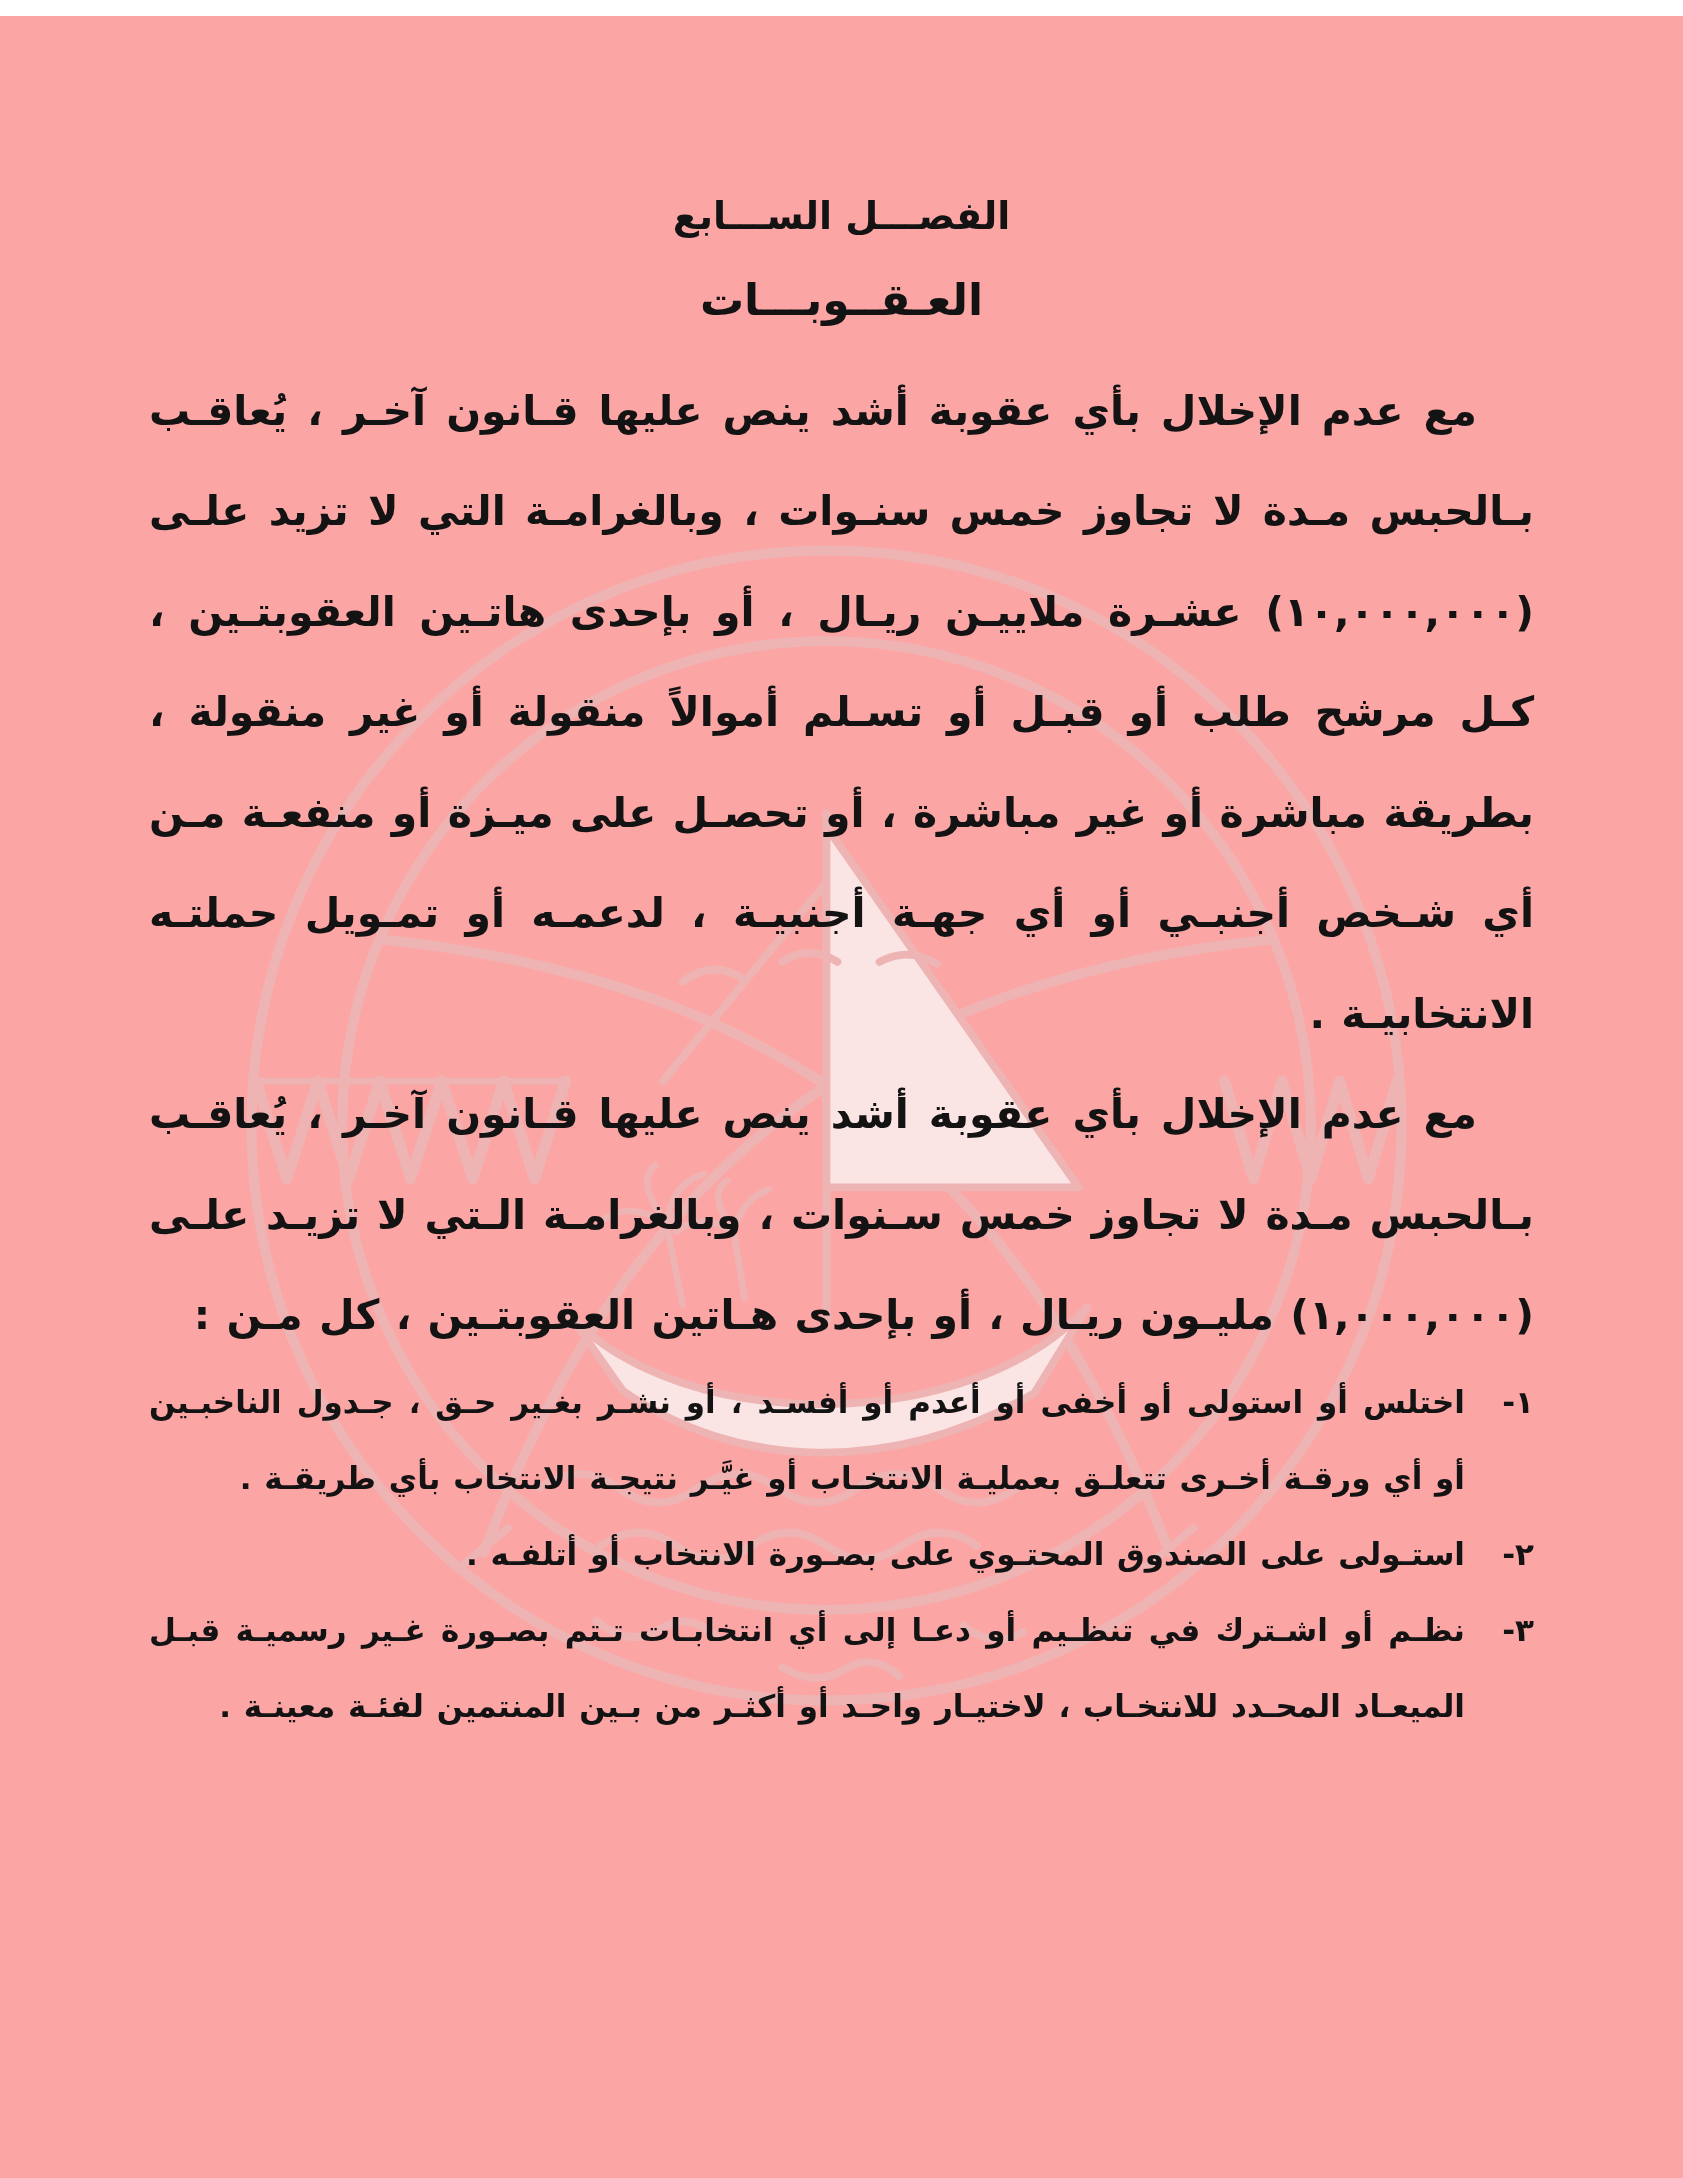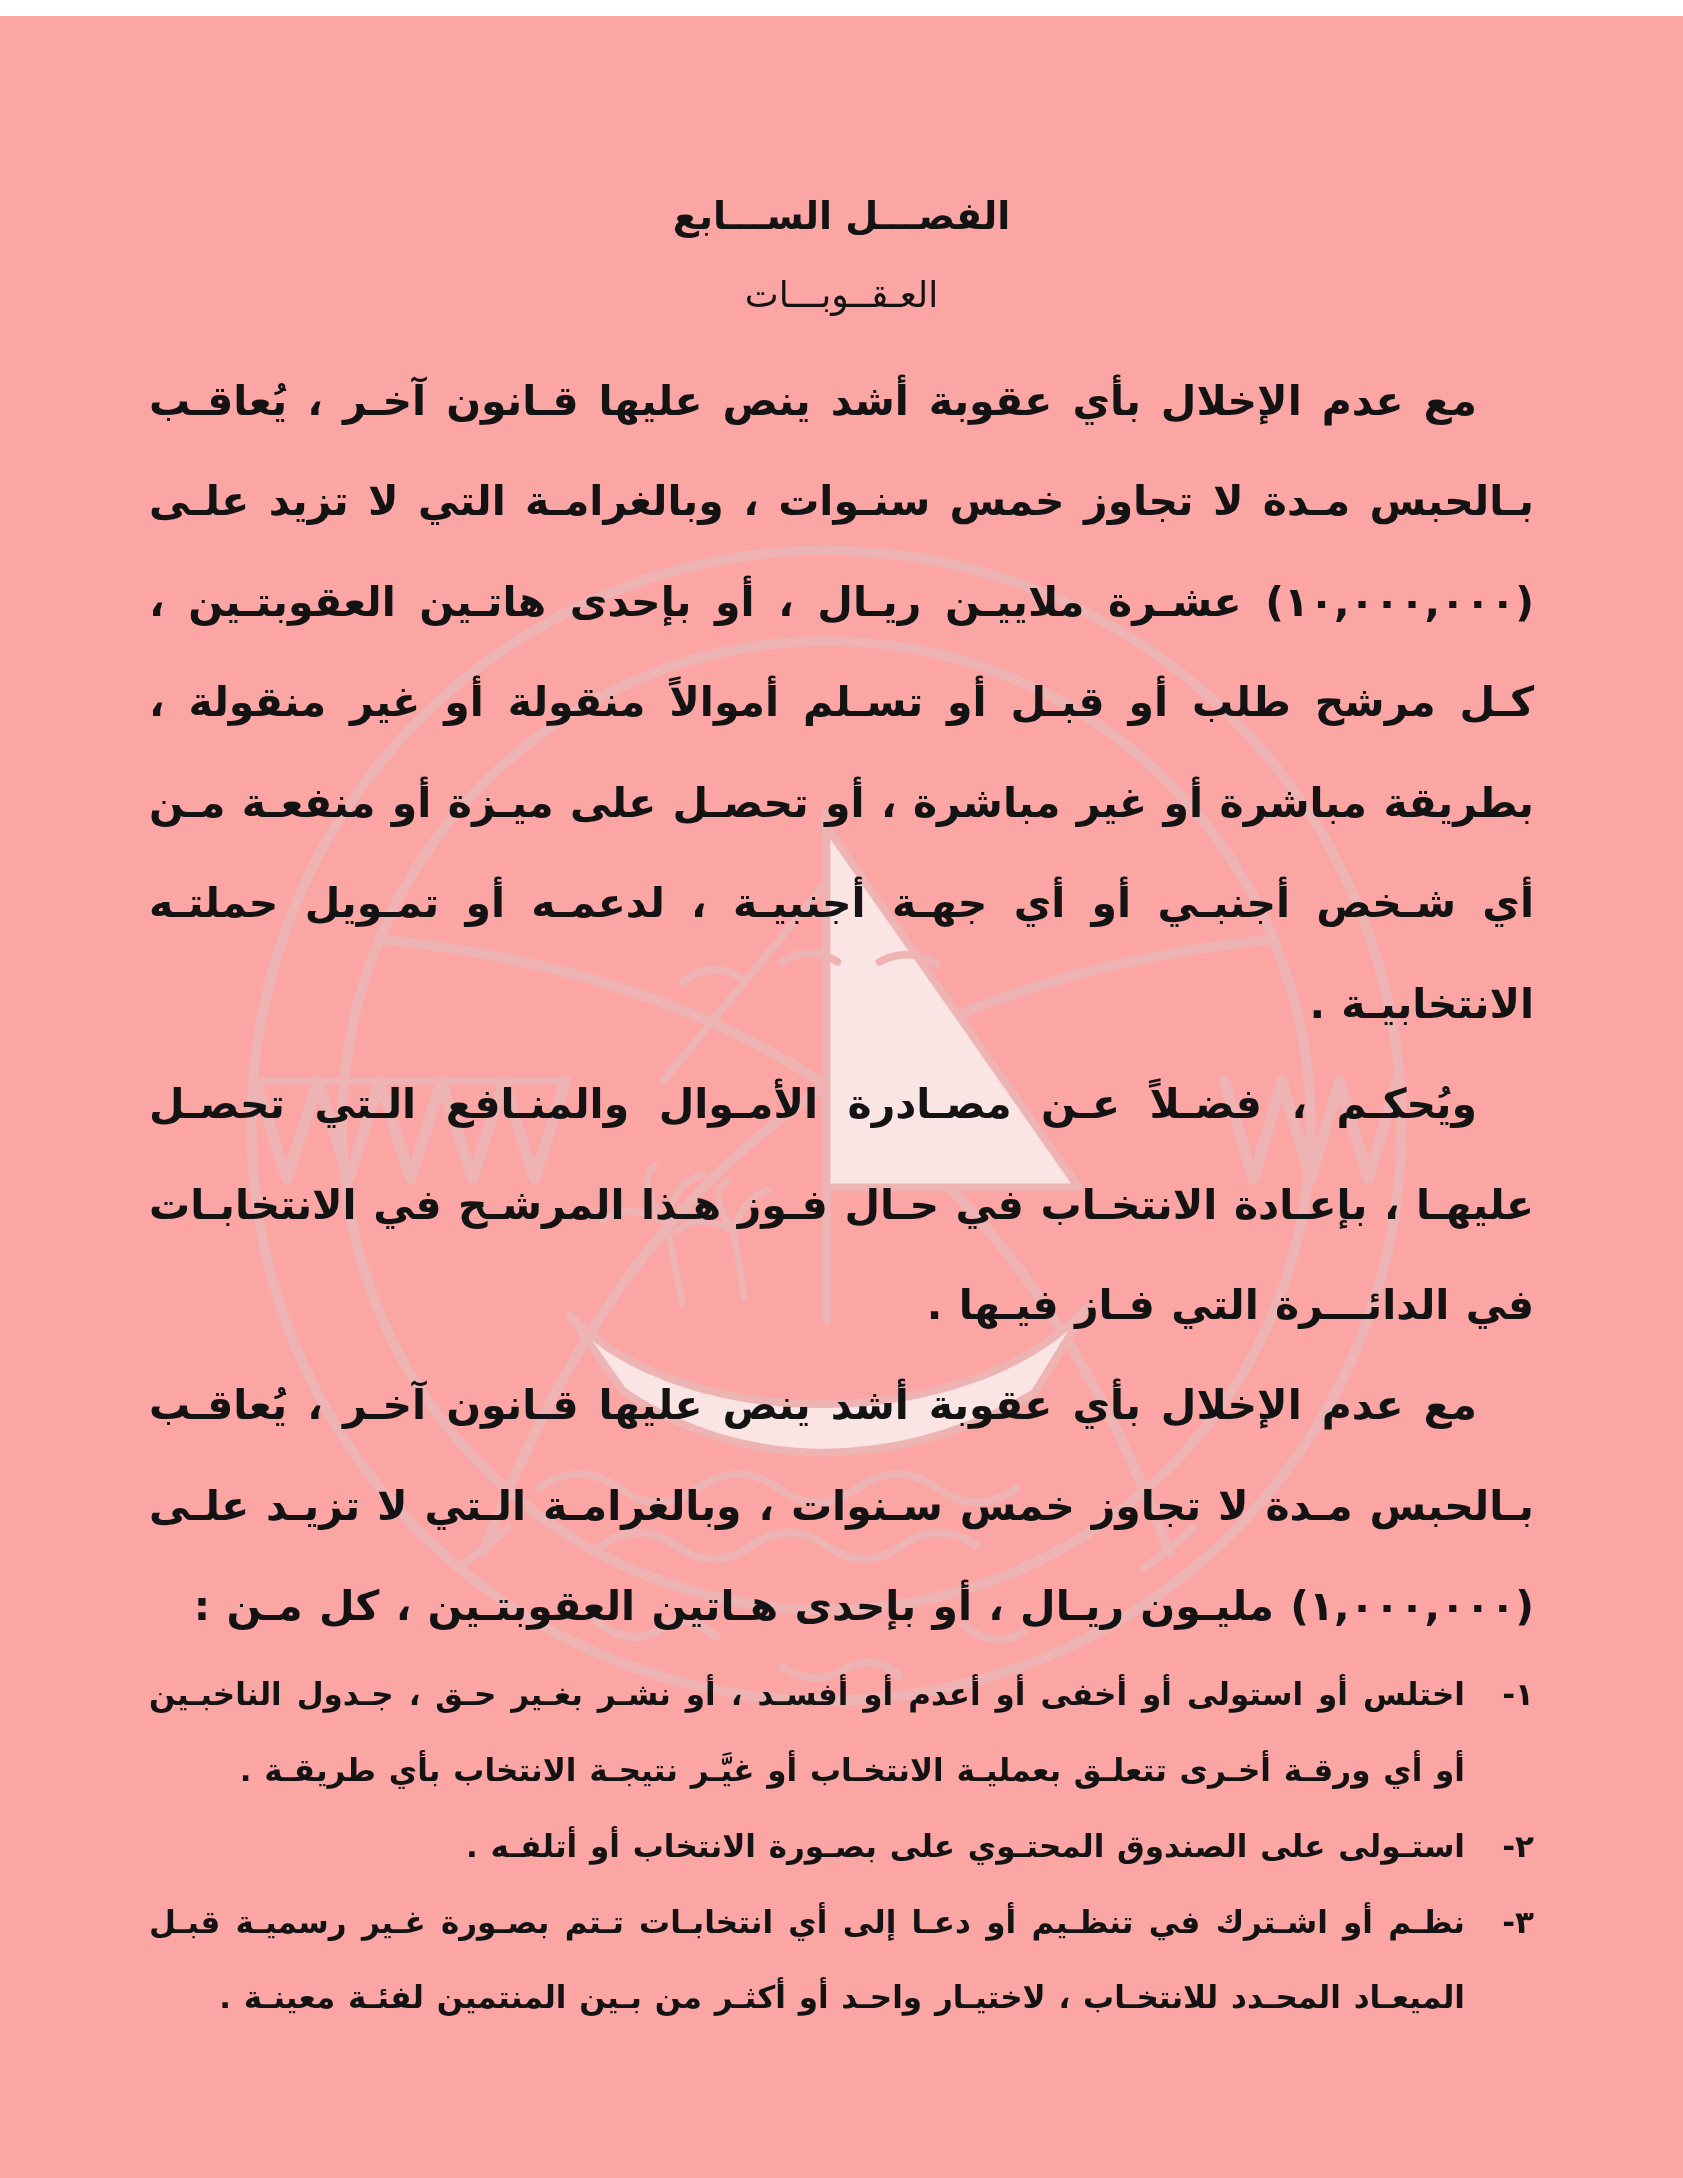--- a/index.html
+++ b/index.html
@@ -28,22 +28,22 @@
     padding: 178px 149px 40px 149px;
     color: #131313;
   }
   .center { text-align: center; }
   .chapter-title {
     font-size: 38px;
     font-weight: 700;
     margin: 0 0 36px 0;
   }
   .chapter-subtitle {
-    font-size: 36px;
-    font-weight: 400;
+    font-size: 44px;
+    font-weight: 700;
     margin: 0 0 36px 0;
   }
   .article-heading {
     font-size: 33px;
     font-weight: 700;
     margin: 26px 0 22px 0;
   }
   .body-text {
     font-size: 41px;
     font-weight: 700;
@@ -113,21 +113,20 @@
 
   <div class="content">
 
     <h1 class="center chapter-title">الفصـــل الســـابع</h1>
 
     <h2 class="center chapter-subtitle">العـقــوبـــات</h2>
 
 
     <p class="body-text indent">مع عدم الإخلال بأي عقوبة أشد ينص عليها قـانون آخـر ، يُعاقـب بـالحبس مـدة لا تجاوز خمس سنـوات ، وبالغرامـة التي لا تزيد علـى (١٠,٠٠٠,٠٠٠) عشـرة ملاييـن ريـال ، أو بإحدى هاتـين العقوبتـين ، كـل مرشح طلب أو قبـل أو تسـلم أموالاً منقولة أو غير منقولة ، بطريقة مباشرة أو غير مباشرة ، أو تحصـل على ميـزة أو منفعـة مـن أي شـخص أجنبـي أو أي جهـة أجنبيـة ، لدعمـه أو تمـويل حملتـه الانتخابيـة .</p>
 
-    <p class="body-text indent">ويُحكـم ، فضـلاً عـن مصـادرة الأمـوال والمنـافع الـتي تحصـل عليهـا ، بإعـادة الانتخـاب في حـال فـوز هـذا المرشـح في الانتخابـات في الدائـــرة التي فـاز فيـها .</p>
 
 
     <p class="body-text indent">مع عدم الإخلال بأي عقوبة أشد ينص عليها قـانون آخـر ، يُعاقـب بـالحبس مـدة لا تجاوز خمس سـنوات ، وبالغرامـة الـتي لا تزيـد علـى (١,٠٠٠,٠٠٠) مليـون ريـال ، أو بإحدى هـاتين العقوبتـين ، كل مـن :</p>
 
     <div class="list">
 
       <div class="list-item">
         <span class="list-num">١-</span>
         <span class="list-text">اختلس أو استولى أو أخفى أو أعدم أو أفسـد ، أو نشـر بغـير حـق ، جـدول الناخبـين أو أي ورقـة أخـرى تتعلـق بعمليـة الانتخـاب أو غيَّـر نتيجـة الانتخاب بأي طريقـة .</span>
       </div>

